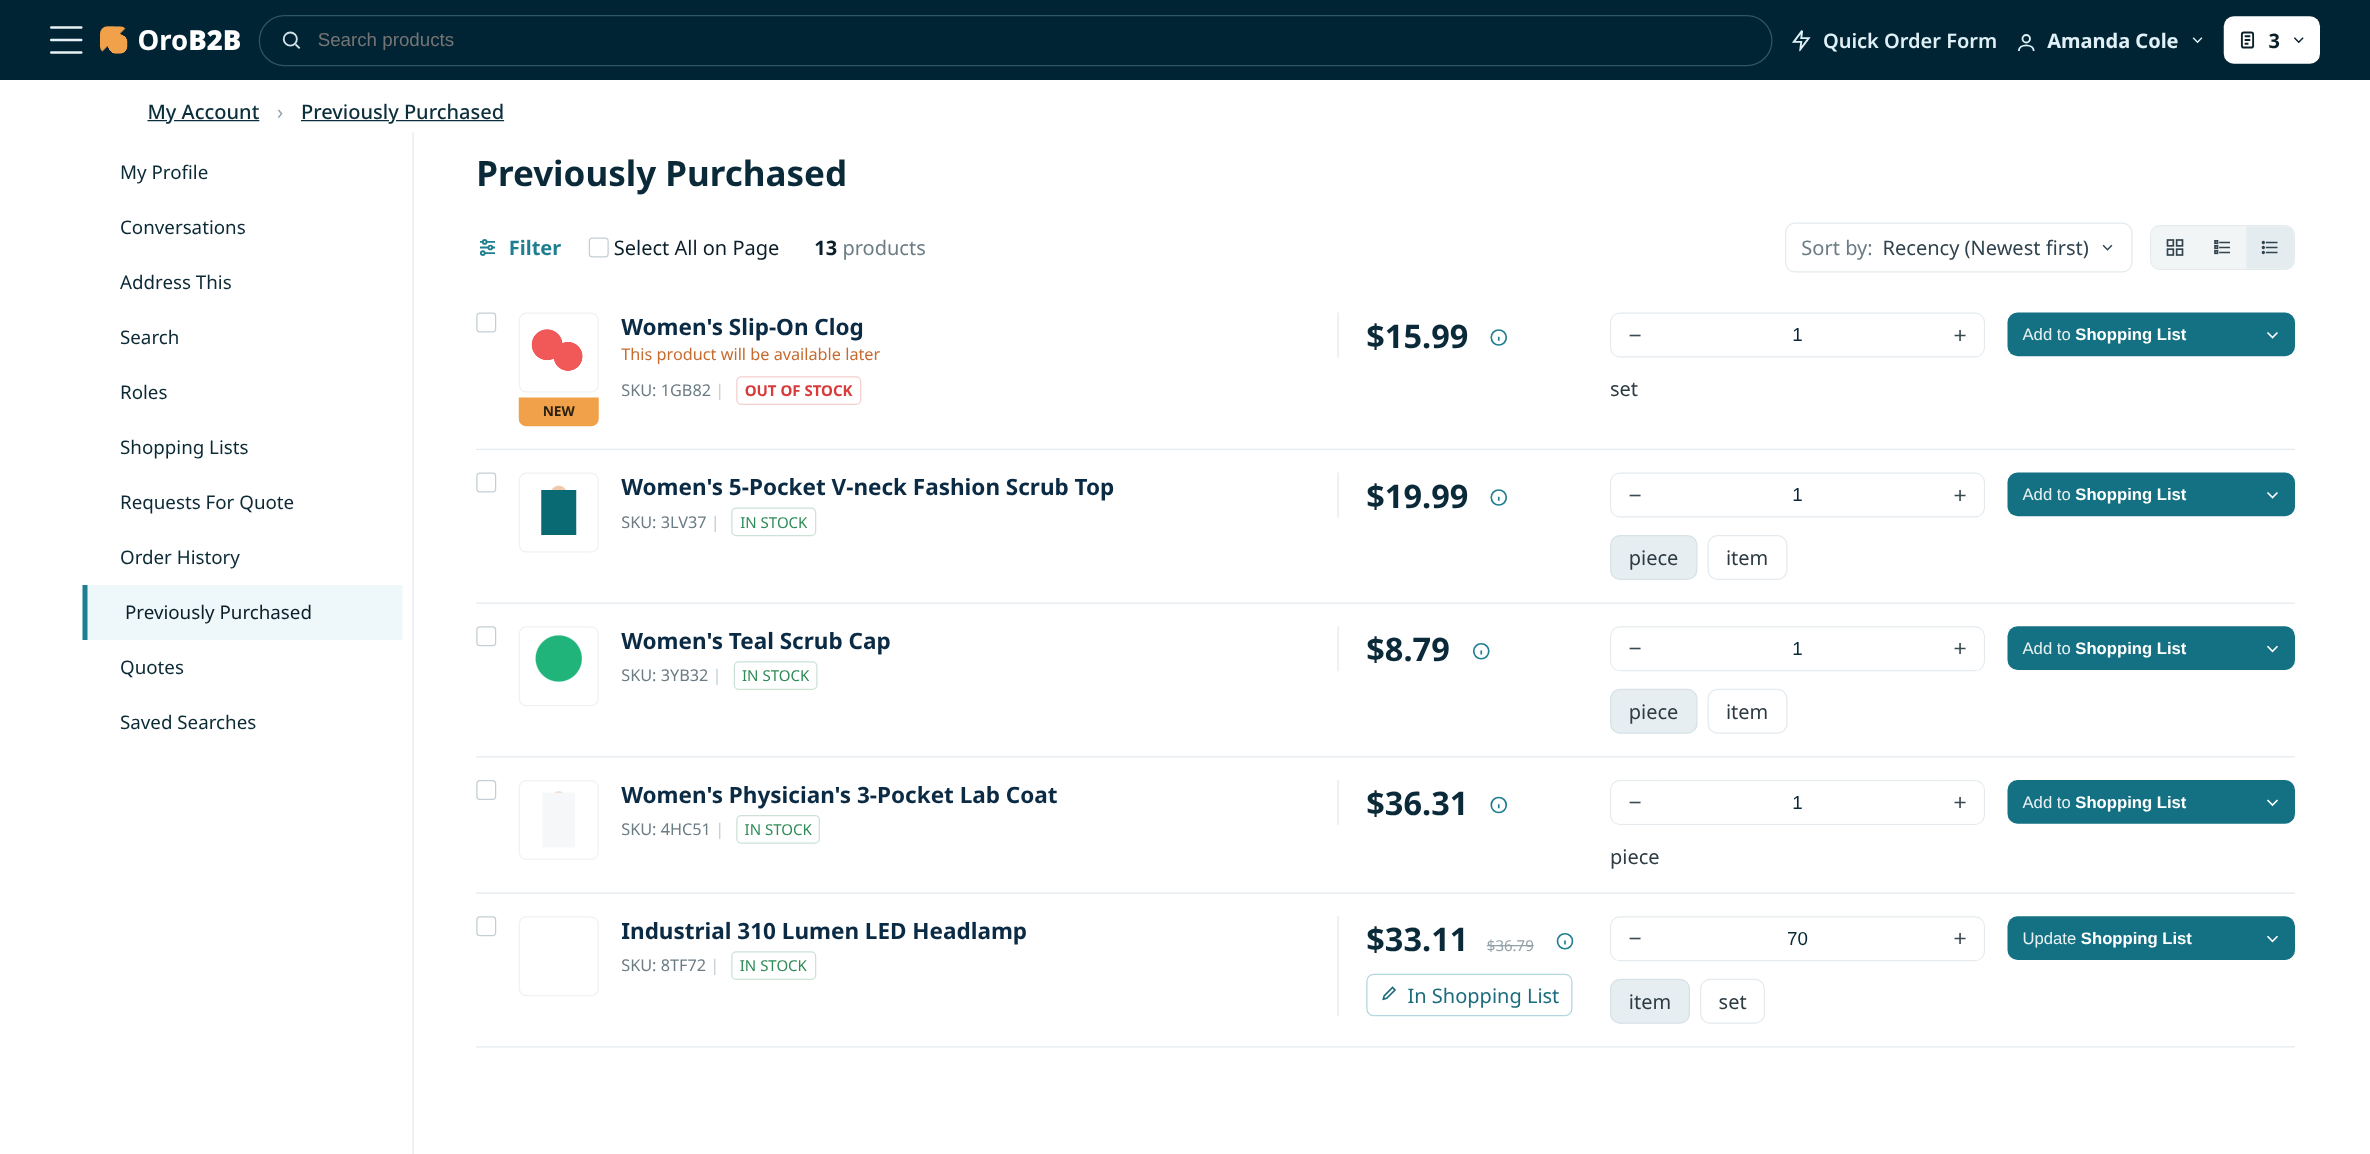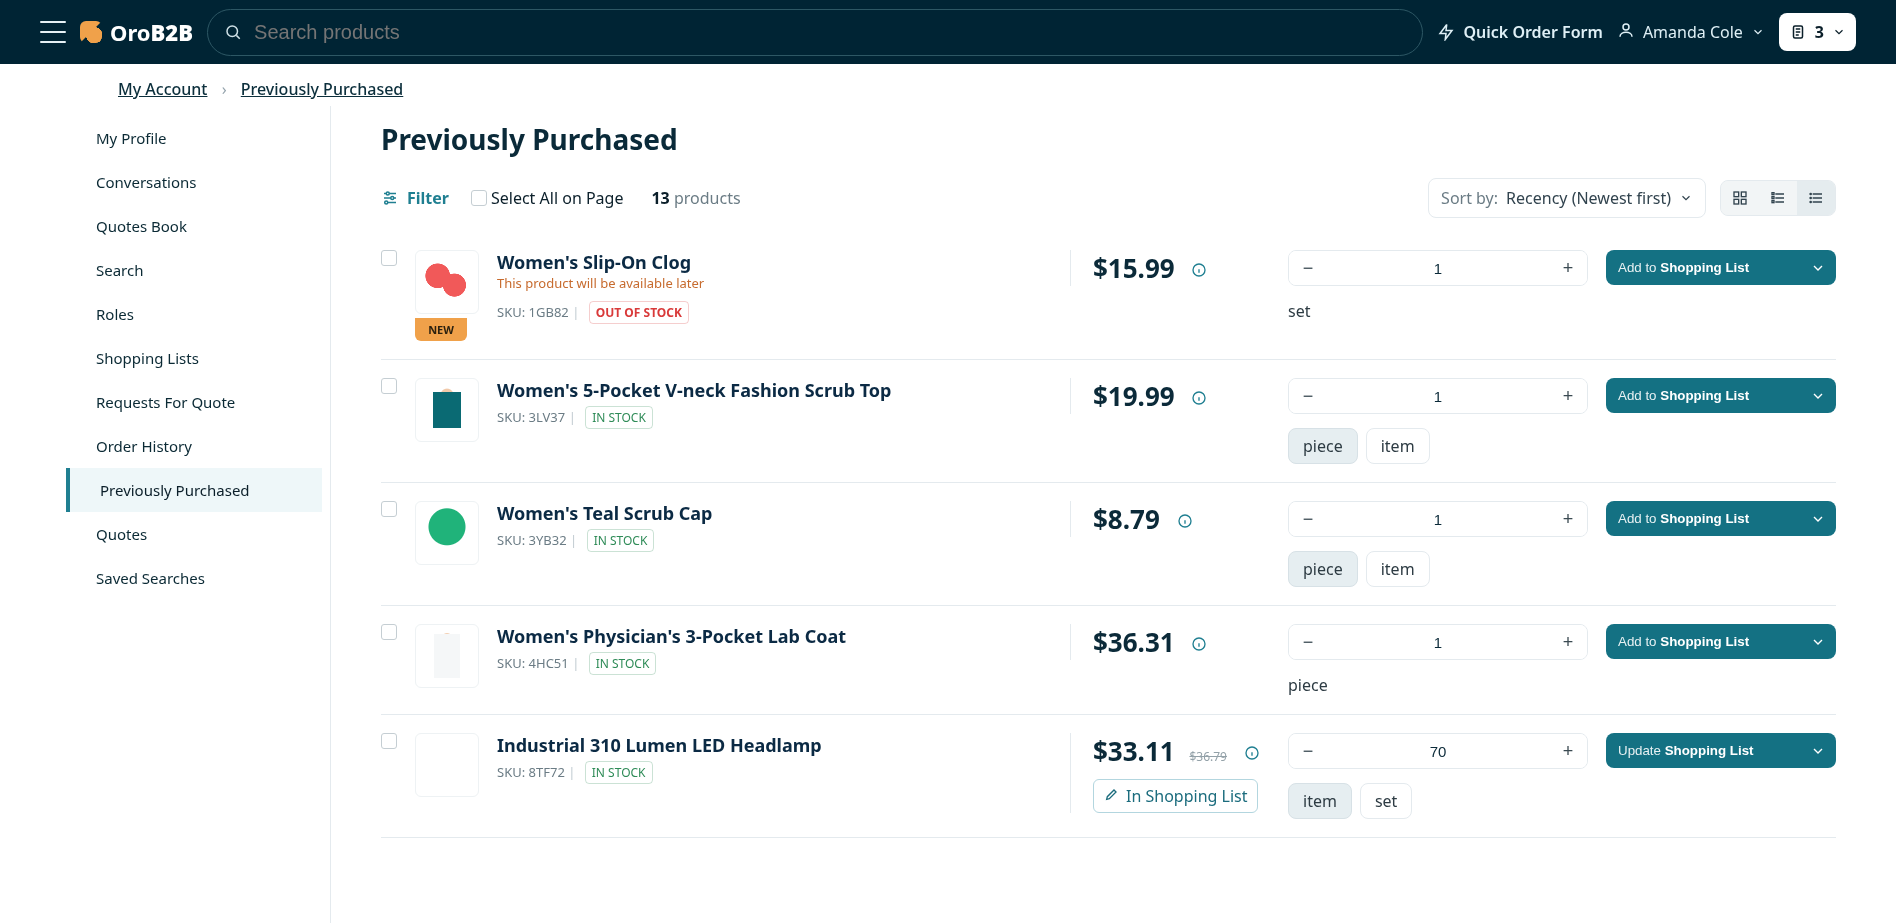--- a/index.html
+++ b/index.html
@@ -24,23 +24,23 @@
   .hamburger{width:26px;height:22px;display:flex;flex-direction:column;justify-content:space-between;cursor:pointer}
   .hamburger span{height:2px;border-radius:2px;background:#e6f1f5;display:block}
   .brand{display:flex;align-items:center;gap:8px;font-weight:700;font-size:22px;color:#f0a14a}
   .brand .mark{width:22px;height:22px;border-radius:6px;background:
     radial-gradient(circle at 35% 35%, #f0a14a 0 40%, transparent 41%),
     radial-gradient(circle at 65% 65%, #f0a14a 0 40%, transparent 41%),
     linear-gradient(135deg,#f0a14a 48%,transparent 52%);
     position:relative}
   .brand .txt span{color:#fff}
   .search{flex:1;display:flex;align-items:center;gap:10px;border:1px solid #2d5764;border-radius:28px;padding:10px 16px;color:#cfe1e7}
-  .search input{flex:1;background:transparent;border:none;color:#e6f1f5;outline:none;font-size:20px}
+  .search input{flex:1;background:transparent;border:none;color:#e6f1f5;outline:none;font-size:15px}
   .quick{display:flex;align-items:center;gap:8px;color:#dff0f6;font-weight:600;cursor:pointer}
-  .user{display:flex;align-items:flex-start;gap:8px;color:#dff0f6;font-weight:400;cursor:pointer}
+  .user{display:flex;align-items:flex-end;gap:8px;color:#dff0f6;font-weight:700;cursor:pointer}
   .cartbtn{background:#fff;color:#0b1f2a;border-radius:8px;padding:8px 10px;display:flex;align-items:center;gap:8px;cursor:pointer}
   .icon{width:18px;height:18px;display:inline-block}
   .chev{display:inline-block;transform:translateY(1px)}
   .chev svg{width:14px;height:14px}
   
   .crumbs{padding:14px 56px 6px 118px;color:#2b3a42}
   .crumbs a{color:#0c2f3c;text-decoration:underline;font-weight:500}
   .crumbs .sep{display:inline-block;margin:0 10px;color:#95a4ad}
   
   .layout{display:flex;min-height:calc(100vh - 64px - 40px)}
@@ -73,21 +73,21 @@
     linear-gradient(#fff,#fff)}
   .row .thumb.coat{background:
     linear-gradient(#f5f7f8,#f5f7f8) center/26px 44px no-repeat,
     radial-gradient(circle at 50% 22%, #f1c9a9 0 5px, transparent 6px),
     linear-gradient(#fff,#fff)}
   .row .thumb.head{background:
     radial-gradient(ellipse at 50% 52%, #555 0 18px 10px, transparent 19px),
     radial-gradient(circle at 50% 52%, #2a2a2a 0 8px, transparent 9px),
     linear-gradient(#fff,#fff)}
   .thumbwrap{display:flex;flex-direction:column;gap:6px}
-  .newbadge{display:block;width:52px;text-align:center;background:#f0a14a;color:#2c210f;font-size:11px;font-weight:700;border-radius:0 0 6px 6px;padding:4px 0;margin-top:-2px}
+  .newbadge{display:block;width:64px;text-align:center;background:#f0a14a;color:#2c210f;font-size:11px;font-weight:700;border-radius:0 0 6px 6px;padding:4px 0;margin-top:-2px}
   .details{flex:1;min-width:0}
   .title{color:#0b2a44;font-weight:700;text-decoration:none;font-size:18px}
   .subtle{color:#6b7c85;font-size:13px}
   .warn{color:var(--warn)}
   .stock-in{color:var(--green);font-weight:400;font-size:12px;border:1px solid rgba(46,139,87,.25);padding:2px 6px;border-radius:4px;margin-left:6px}
   .stock-out{color:var(--danger);font-weight:700;font-size:12px;border:1px solid rgba(217,58,58,.25);padding:2px 6px;border-radius:4px;margin-left:6px}
   .pricecol{width:200px;border-left:1px solid var(--line);padding-left:22px}
   .price{font-size:26px;font-weight:700;color:#0b2a39}
   .price .old{font-size:12px;color:#93a1a8;text-decoration:line-through;margin-left:8px;font-weight:400}
   .price .info{color:var(--teal);margin-left:10px;font-weight:400}
@@ -175,21 +175,21 @@
   <a href="#">My Account</a>
   <span class="sep">›</span>
   <a href="#">Previously Purchased</a>
 </div>
 
 <div class="layout">
   <div class="sidebar">
     <nav class="nav" id="sidebar-nav">
         <a href="#">My Profile</a>
         <a href="#">Conversations</a>
-        <a href="#">Quotes Book</a>
+        <a href="#">Address This</a>
         <a href="#">Search</a>
         <a href="#">Roles</a>
         <a href="#">Shopping Lists</a>
         <a href="#">Requests For Quote</a>
         <a href="#">Order History</a>
         <a href="#" class="active">Previously Purchased</a>
         <a href="#">Quotes</a>
         <a href="#">Saved Searches</a>
       </nav>
   </div>

